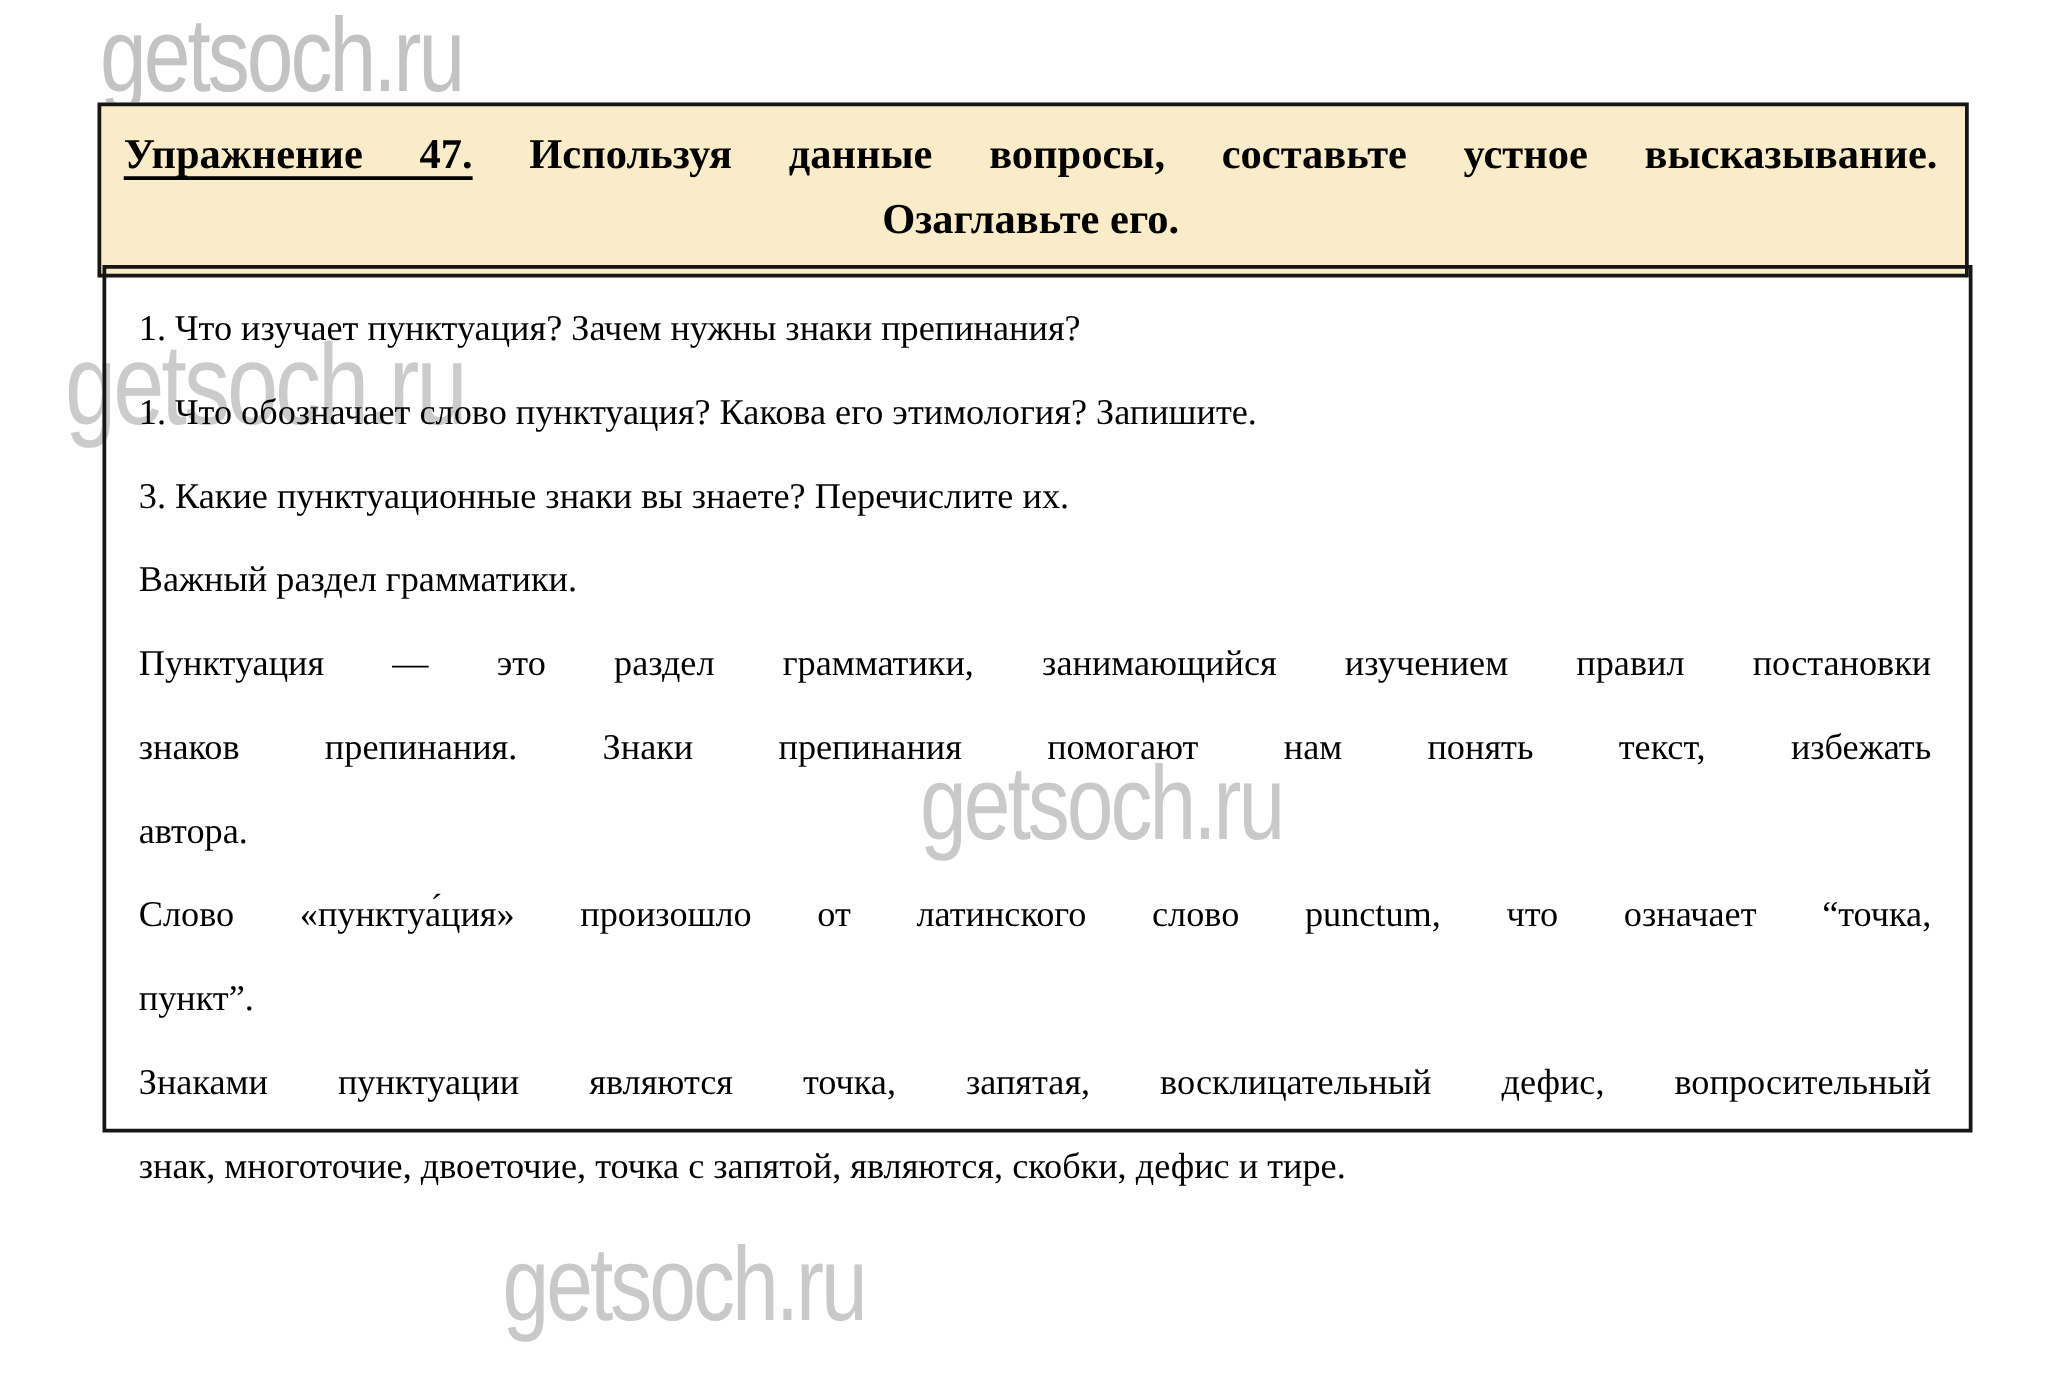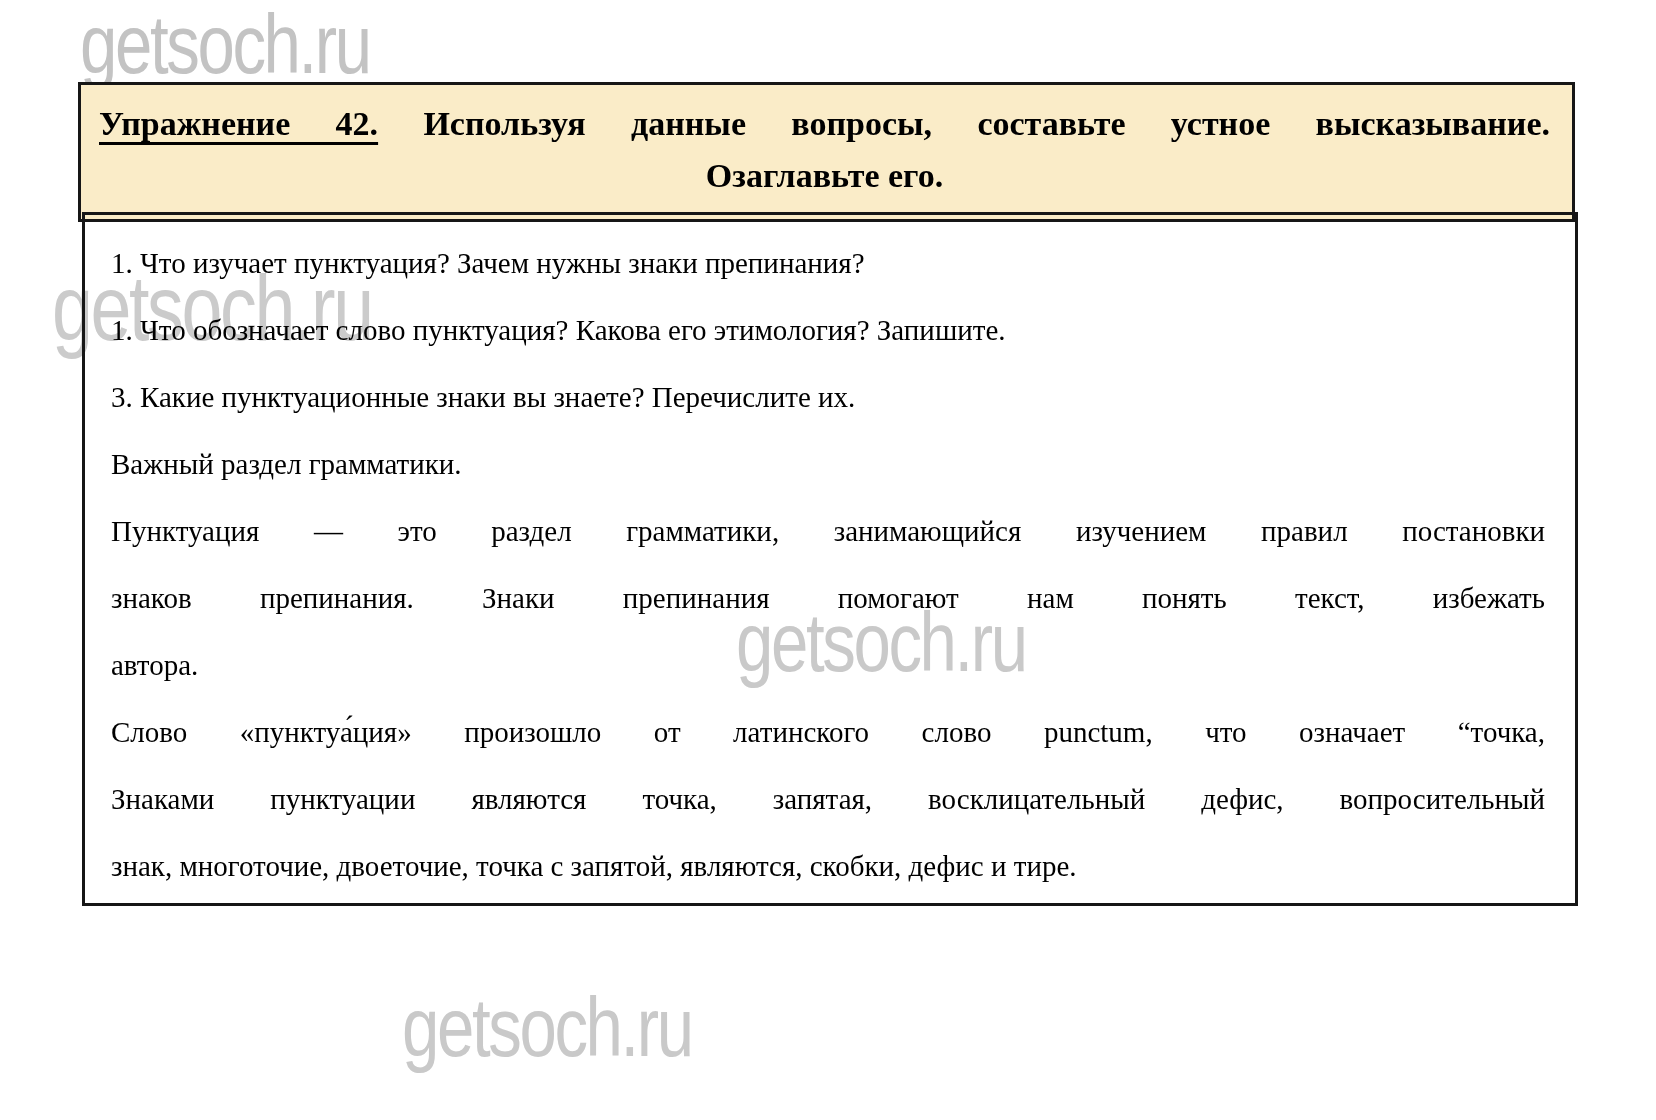--- a/index.html
+++ b/index.html
@@ -78,32 +78,33 @@
 
 <div id="page">
 
   <div class="brandtext logo">getsoch.ru</div>
   <div class="brandtext wm-left">getsoch.ru</div>
   <div class="brandtext wm-center">getsoch.ru</div>
   <div class="brandtext wm-bottom">getsoch.ru</div>
 
   <div class="header-box">
     <div class="h-line1">
-      <span class="ex-label">Упражнение 42.</span>
+      <span class="ex-label">Упражнение 47.</span>
       <span>Используя данные вопросы, составьте устное высказывание.</span>
     </div>
     <div class="h-line2">Озаглавьте его.</div>
   </div>
 
   <div class="body-box">
     <div class="tline">1. Что изучает пунктуация? Зачем нужны знаки препинания?</div>
     <div class="tline">1. Что обозначает слово пунктуация? Какова его этимология? Запишите.</div>
     <div class="tline">3. Какие пунктуационные знаки вы знаете? Перечислите их.</div>
     <div class="tline">Важный раздел грамматики.</div>
     <div class="tline fill">Пунктуация — это раздел грамматики, занимающийся изучением правил постановки</div>
     <div class="tline fill">знаков препинания. Знаки препинания помогают нам понять текст, избежать</div>
     <div class="tline">автора.</div>
     <div class="tline fill">Слово «пунктуа́ция» произошло от латинского слово punctum, что означает “точка,</div>
+    <div class="tline">пункт”.</div>
     <div class="tline fill">Знаками пунктуации являются точка, запятая, восклицательный дефис, вопросительный</div>
     <div class="tline">знак, многоточие, двоеточие, точка с запятой, являются, скобки, дефис и тире.</div>
   </div>
 
 </div>
 
 </body></html>

